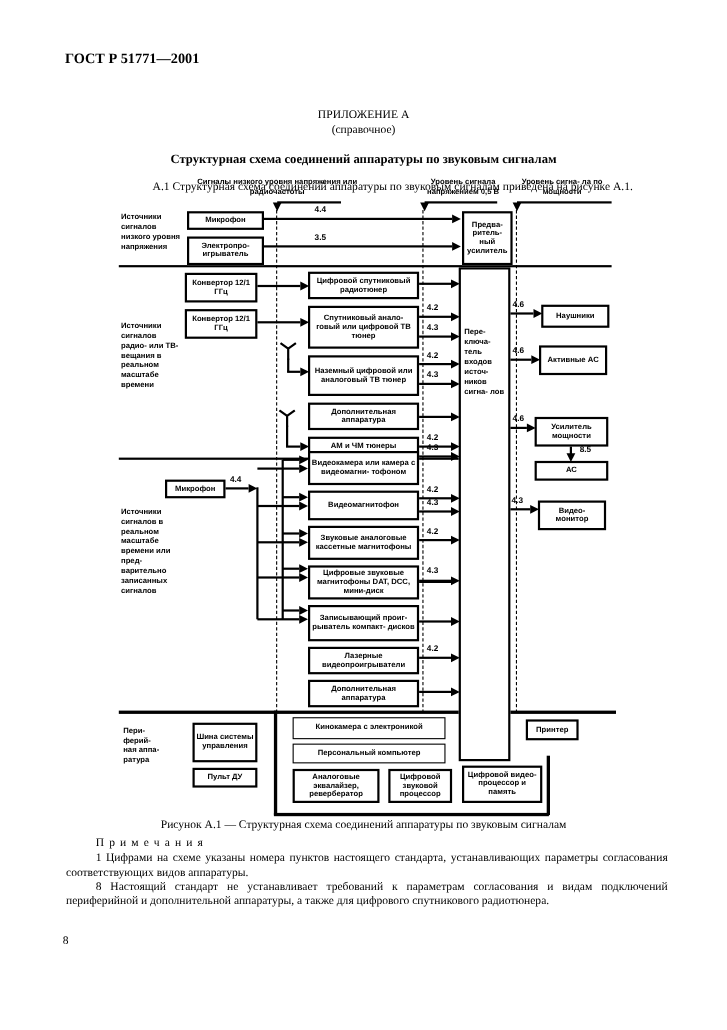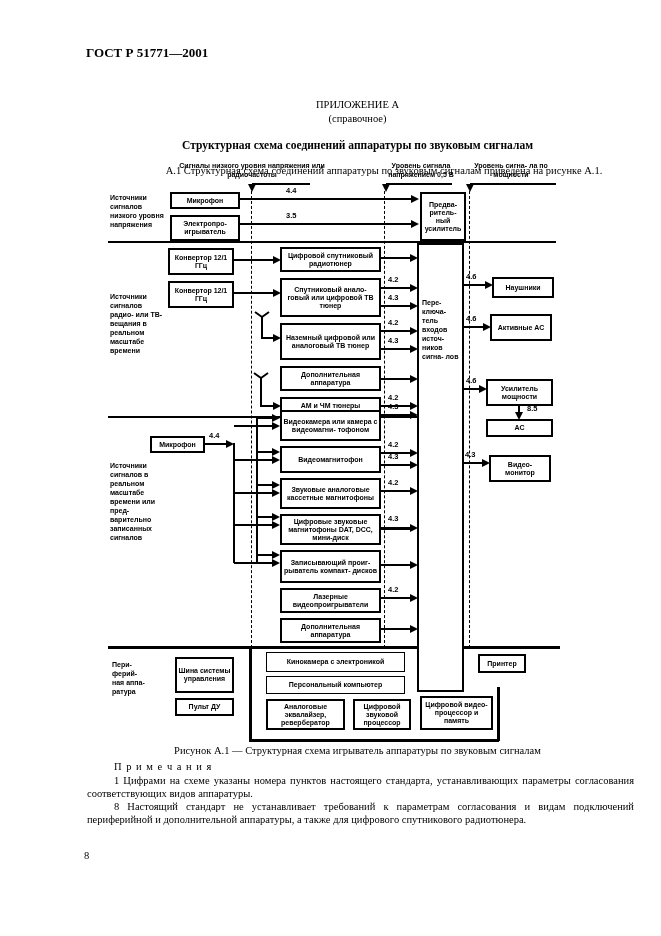--- a/index.html
+++ b/index.html
@@ -1,18 +1,18 @@
 <!DOCTYPE html>
 <html><head>
 <meta charset="utf-8">
 <style>
   html,body{margin:0;padding:0;background:#e8e8e8;}
   #page{position:relative;width:661px;height:936px;background:#fff;margin:0 auto;
         font-family:"Liberation Serif",serif;color:#000;overflow:hidden;}
-  .abs{position:absolute;margin-left:27px;}
+  .abs{position:absolute;}
   .doc{font-size:10.5px;line-height:12.5px;text-align:center;}
   .center{left:0;width:661px;text-align:center;}
   
   .box{position:absolute;border:2px solid #000;background:#fff;box-sizing:border-box;
        display:flex;align-items:center;justify-content:center;text-align:center;
        font:bold 7px/8px "Liberation Sans",sans-serif;padding:1px;}
   .lbl{position:absolute;font:bold 7px/9px "Liberation Sans",sans-serif;}
   .num{position:absolute;font:bold 7.5px/8px "Liberation Sans",sans-serif;}
   .hl{position:absolute;background:#000;height:1.5px;}
   .vl{position:absolute;background:#000;width:1.5px;}
@@ -172,19 +172,19 @@
   <div class="arr" style="left:464px;top:326px;width:19px;"></div>
   <div class="num" style="left:466px;top:315px;">4.6</div>
   <div class="arr" style="left:464px;top:388px;width:15px;"></div>
   <div class="num" style="left:466px;top:377px;">4.6</div>
   <div class="vl" style="left:518px;top:406px;height:7px;"></div>
   <div class="ahdown" style="left:515px;top:412px;"></div>
   <div class="num" style="left:527px;top:405px;">8.5</div>
   <div class="arr" style="left:464px;top:462px;width:18px;"></div>
   <div class="num" style="left:465px;top:451px;">4.3</div>
 
-  <div class="abs center doc" style="top:745px;">Рисунок А.1 — Структурная схема игрыватель аппаратуры по звуковым сигналам</div>
+  <div class="abs center doc" style="top:745px;">Рисунок А.1 — Структурная схема соединений аппаратуры по звуковым сигналам</div>
   <div class="abs doc" style="left:87px;top:761px;letter-spacing:1px;">П р и м е ч а н и я</div>
   <div class="abs doc" style="left:60px;top:775px;width:547px;text-indent:27px;text-align:justify;">1 Цифрами на схеме указаны номера пунктов настоящего стандарта, устанавливающих параметры согласования соответствующих видов аппаратуры.</div>
   <div class="abs doc" style="left:60px;top:801px;width:547px;text-indent:27px;text-align:justify;">8 Настоящий стандарт не устанавливает требований к параметрам согласования и видам подключений периферийной и дополнительной аппаратуры, а также для цифрового спутникового радиотюнера.</div>
   <div class="abs doc" style="left:57px;top:850px;">8</div>
 
 </div>
 
 </body></html>

